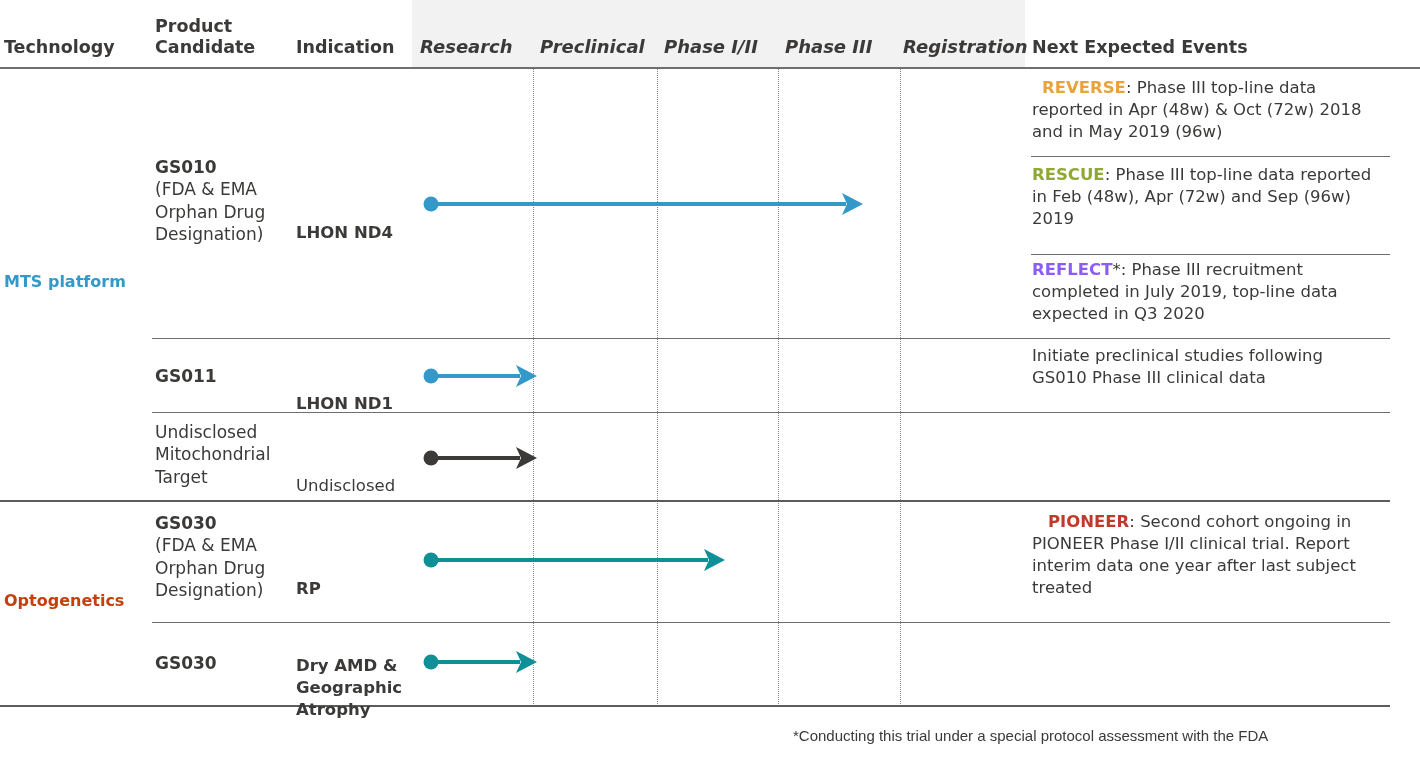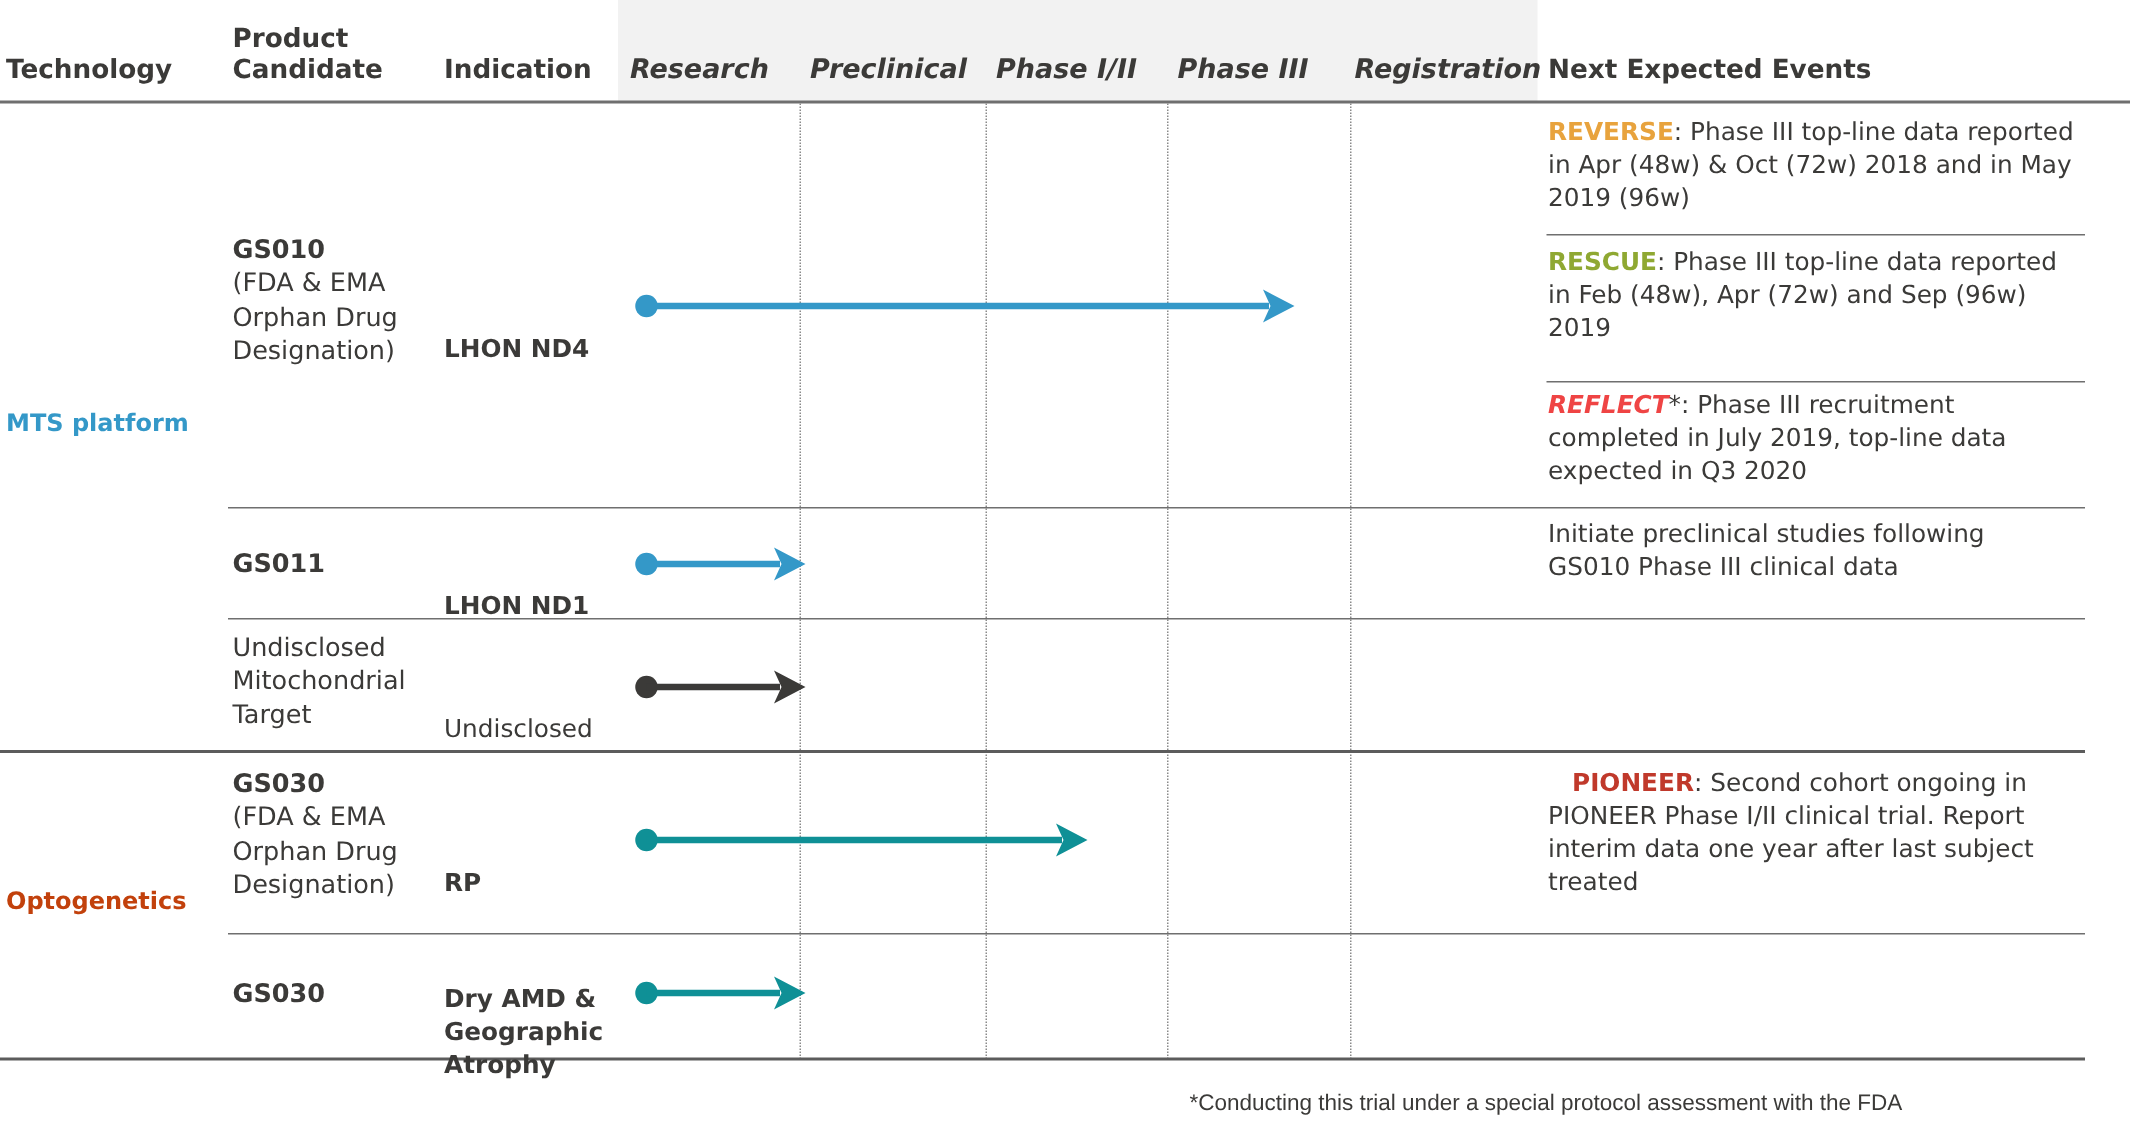--- a/index.html
+++ b/index.html
@@ -72,23 +72,23 @@
   .indication { font-size: 16.5px; margin-top: 28px; }
   .indication.bold { font-weight: bold; }
 
   .events {
     position: absolute;
     font-size: 16.5px;
     line-height: 1.34;
     color: #3b3a38;
   }
   .trial { font-weight: bold; }
-  .trial-reverse { color: #e8a33d; }
+  .trial-reverse { color: #e8a33d; margin-left: 10px; }
   .trial-rescue  { color: #8fa832; }
-  .trial-reflect { color: #ef4444; font-style: italic; }
+  .trial-reflect { color: #8b5cf6; }
   .trial-pioneer { color: #c0392b; margin-left: 16px; }
 
   
   .arrow { position: absolute; }
   .arrow svg { display: block; }
 
   
   .footnote {
     position: absolute;
     left: 793px; top: 727px;

